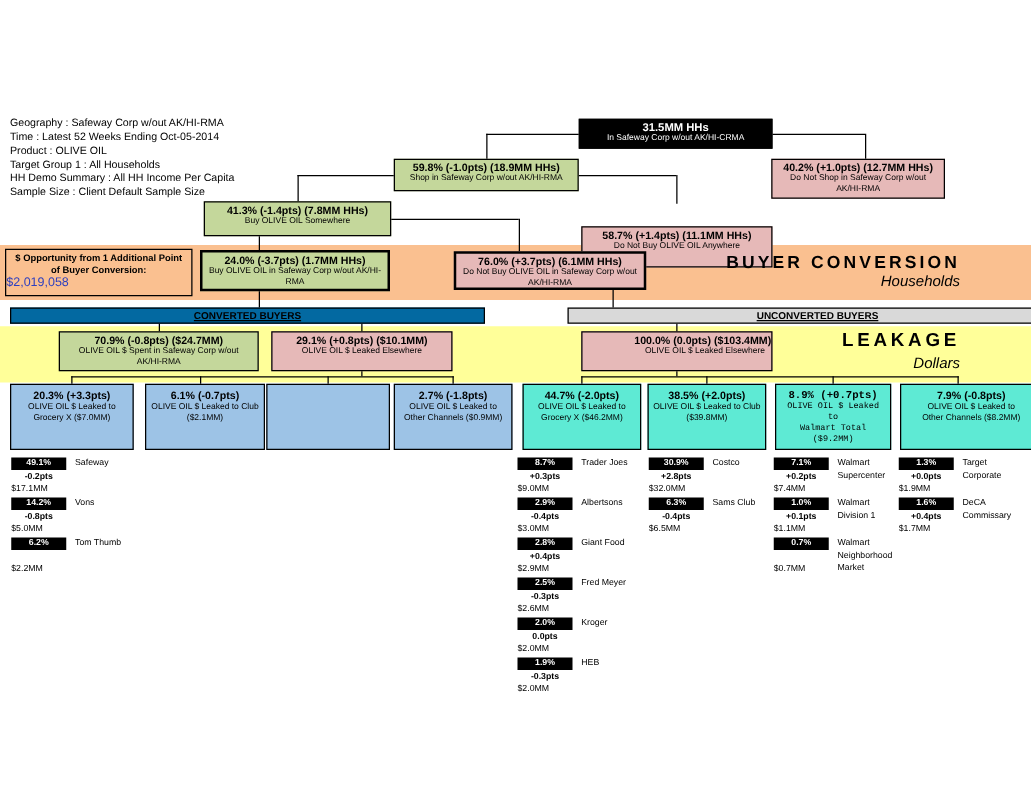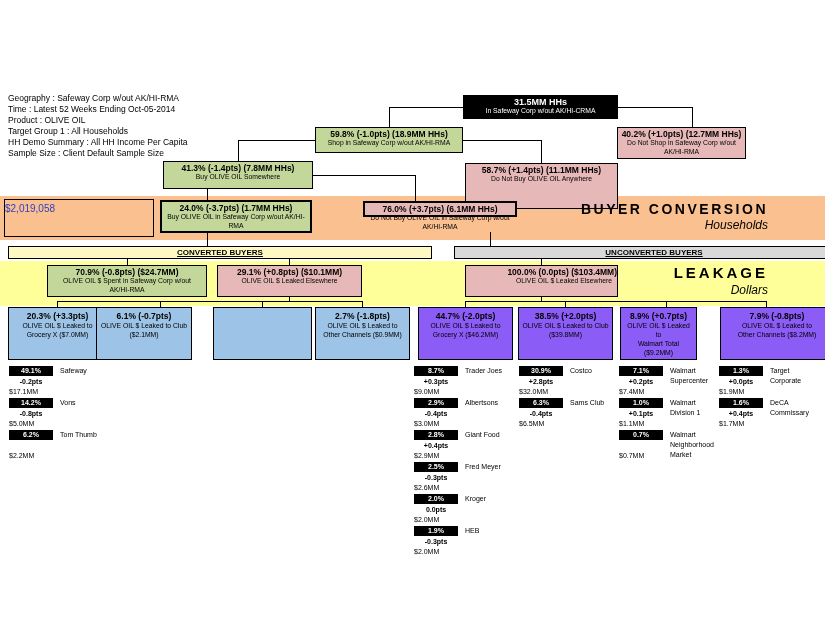--- a/index.html
+++ b/index.html
@@ -16,54 +16,54 @@
   .node .l1{display:block;font-weight:bold;font-size:8.5px;line-height:10px;}
   .node .l2{display:block;font-size:6.8px;line-height:8.5px;padding:0 5px;}
   .node.black{background:#000;color:#fff;}
   .node.black .l1{font-size:9px;}
   .node.green{background:#C4D79B;}
   .node.pink{background:#E6B9B8;}
   .node.thick{border-width:2px;}
   
   .n-total{left:463px;top:95px;width:155px;height:24px;}
   .n-shop{left:315px;top:127px;width:148px;height:26px;}
-  .n-noshop{left:617px;top:127px;width:129px;height:32px;}
+  .n-noshop{left:617px;top:127px;width:139px;height:32px;}
   .n-buysome{left:163px;top:161px;width:150px;height:28px;}
-  .n-nobuyany{left:465px;top:163px;width:153px;height:46px;}
+  .n-nobuyany{left:465px;top:181px;width:153px;height:33px;}
   .n-buysafe{left:160px;top:200px;width:152px;height:33px;}
-  .n-nobuysafe{left:363px;top:201px;width:154px;height:16px;}
+  .n-nobuysafe{left:363px;top:201px;width:154px;height:31px;}
   .n-spent{left:47px;top:265px;width:160px;height:32px;}
   .n-leaked{left:217px;top:265px;width:145px;height:32px;}
   .n-leakedtotal{left:465px;top:265px;width:153px;height:32px;text-align:right;}
   
   .opp{position:absolute;left:4px;top:199px;width:150px;height:38px;border:1px solid #000;
        box-sizing:border-box;text-align:center;padding-top:2px;}
   .opp .lbl{font-size:7.5px;font-weight:bold;line-height:9px;padding:0 6px;}
   .opp .amt{font-size:10px;color:#2E3FBF;margin-top:3px;}
   
   .sect-title{position:absolute;right:57px;font-weight:bold;white-space:nowrap;}
   .conv-title{top:201px;font-size:14px;letter-spacing:2.5px;}
   .conv-sub{top:218px;font-size:12px;font-style:italic;font-weight:normal;}
   .leak-title{top:264px;font-size:15px;letter-spacing:3px;}
   .leak-sub{top:283px;font-size:12px;font-style:italic;font-weight:normal;}
   
   .bar{position:absolute;top:246px;height:13px;border:1px solid #000;box-sizing:border-box;
        text-align:center;font-size:8px;font-weight:bold;line-height:11px;text-decoration:underline;}
-  .bar.blue{left:8px;width:424px;background:#fef9c3;}
+  .bar.blue{left:8px;width:380px;background:#0369a1;}
   .bar.gray{left:418px;width:400px;background:#D9D9D9;margin-left:36px;}
   
   .leak{position:absolute;top:307px;height:53px;border:1px solid #000;box-sizing:border-box;
         text-align:center;padding-top:3px;}
   .leak .l1{display:block;font-weight:bold;font-size:8.5px;line-height:10px;}
   .leak .l2{display:block;font-size:6.8px;line-height:9px;padding:0 3px;}
   .leak.blue{background:#9DC3E6;}
-  .leak.gray{background:#8b5cf6;}
-  .lb0{left:8px;width:99px;}  .lb1{left:96px;width:96px;} .lb2{left:213px;width:99px;}
+  .leak.gray{background:#5eead4;}
+  .lb0{left:8px;width:99px;}  .lb1{left:116px;width:96px;} .lb2{left:213px;width:99px;}
   .lb3{left:315px;width:95px;text-align:center;}.lb4{left:418px;width:95px;} .lb5{left:518px;width:95px;}
-  .lb6{left:620px;width:77px;}.lb7{left:720px;width:114px;}
+  .lb6{left:620px;width:93px;font-family:Liberation Mono, monospace;}.lb7{left:720px;width:114px;}
   
   .rcol{position:absolute;top:366px;width:100px;}
   .rc0{left:9px;} .rc1{left:414px;} .rc2{left:519px;} .rc3{left:619px;} .rc4{left:719px;}
   .entry{display:flex;margin-bottom:2px;}
   .eleft{width:46px;flex:none;}
   .chip{width:44px;height:10px;background:#000;color:#fff;font-size:7px;font-weight:bold;
         text-align:center;line-height:10px;}
   .pts{width:44px;height:8px;font-size:7px;font-weight:bold;text-align:center;line-height:8px;margin-top:2px;}
   .amt{height:8px;font-size:7px;text-align:left;line-height:8px;margin-top:2px;}
   .ename{font-size:7px;line-height:10px;padding-left:5px;width:52px;}
@@ -110,20 +110,21 @@
   <div class="node green thick n-buysafe">
     <span class="l1">24.0% (-3.7pts) (1.7MM HHs)</span>
     <span class="l2">Buy OLIVE OIL in Safeway Corp w/out AK/HI-RMA</span>
   </div>
   <div class="node pink thick n-nobuysafe">
     <span class="l1">76.0% (+3.7pts) (6.1MM HHs)</span>
     <span class="l2">Do Not Buy OLIVE OIL in Safeway Corp w/out AK/HI-RMA</span>
   </div>
 
   <div class="opp">
+    <div class="lbl">$ Opportunity from 1 Additional Point of Buyer Conversion:</div>
     <div class="amt">$2,019,058</div>
   </div>
 
   <div class="sect-title conv-title">BUYER CONVERSION</div>
   <div class="sect-title conv-sub">Households</div>
   <div class="sect-title leak-title">LEAKAGE</div>
   <div class="sect-title leak-sub">Dollars</div>
 
   <div class="bar blue">CONVERTED BUYERS</div>
   <div class="bar gray">UNCONVERTED BUYERS</div>

